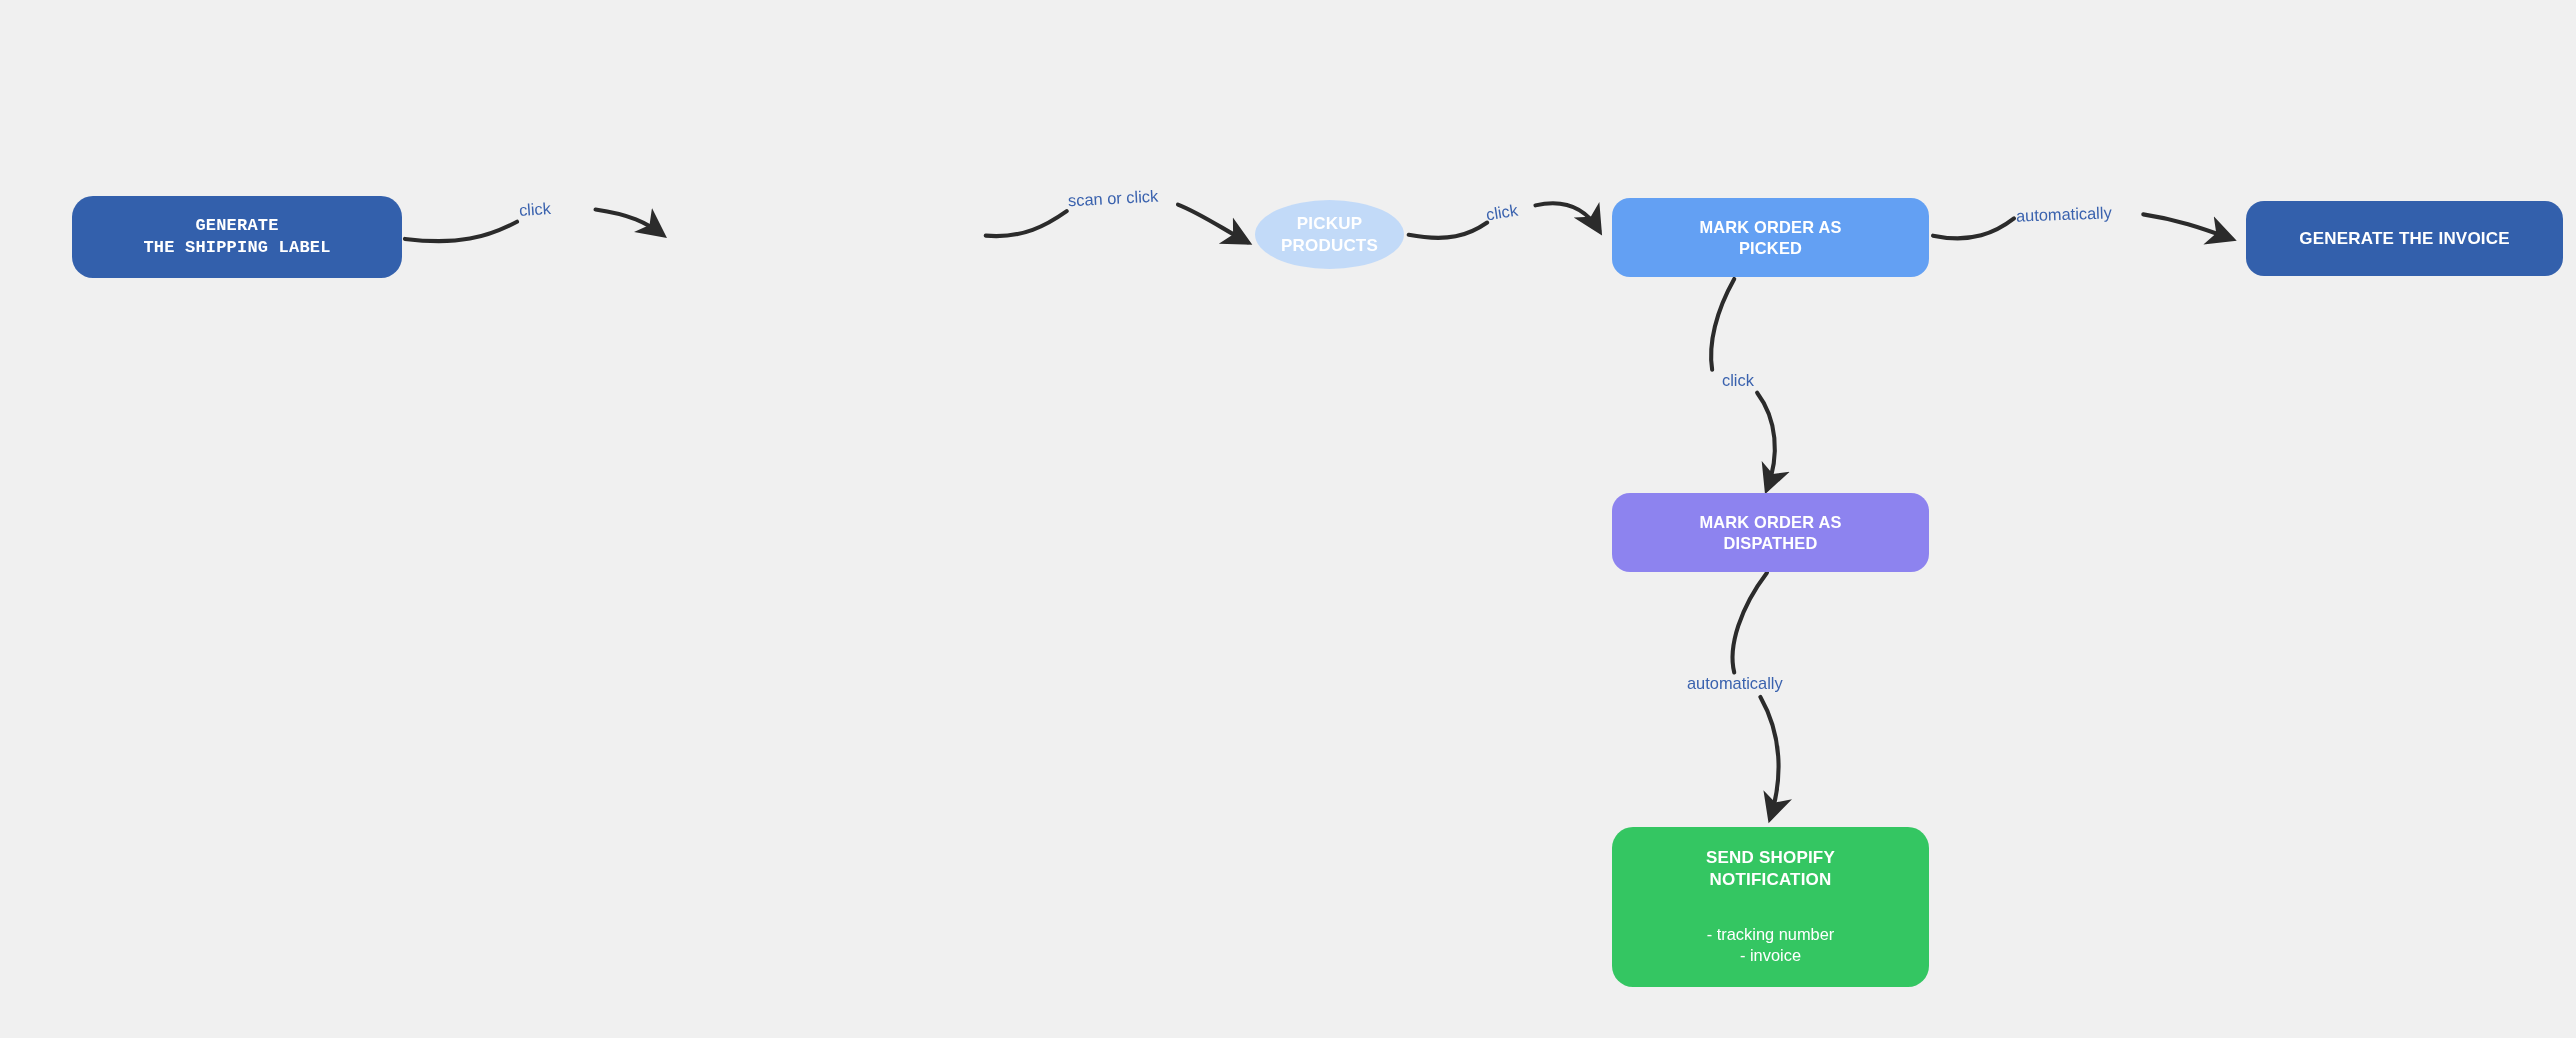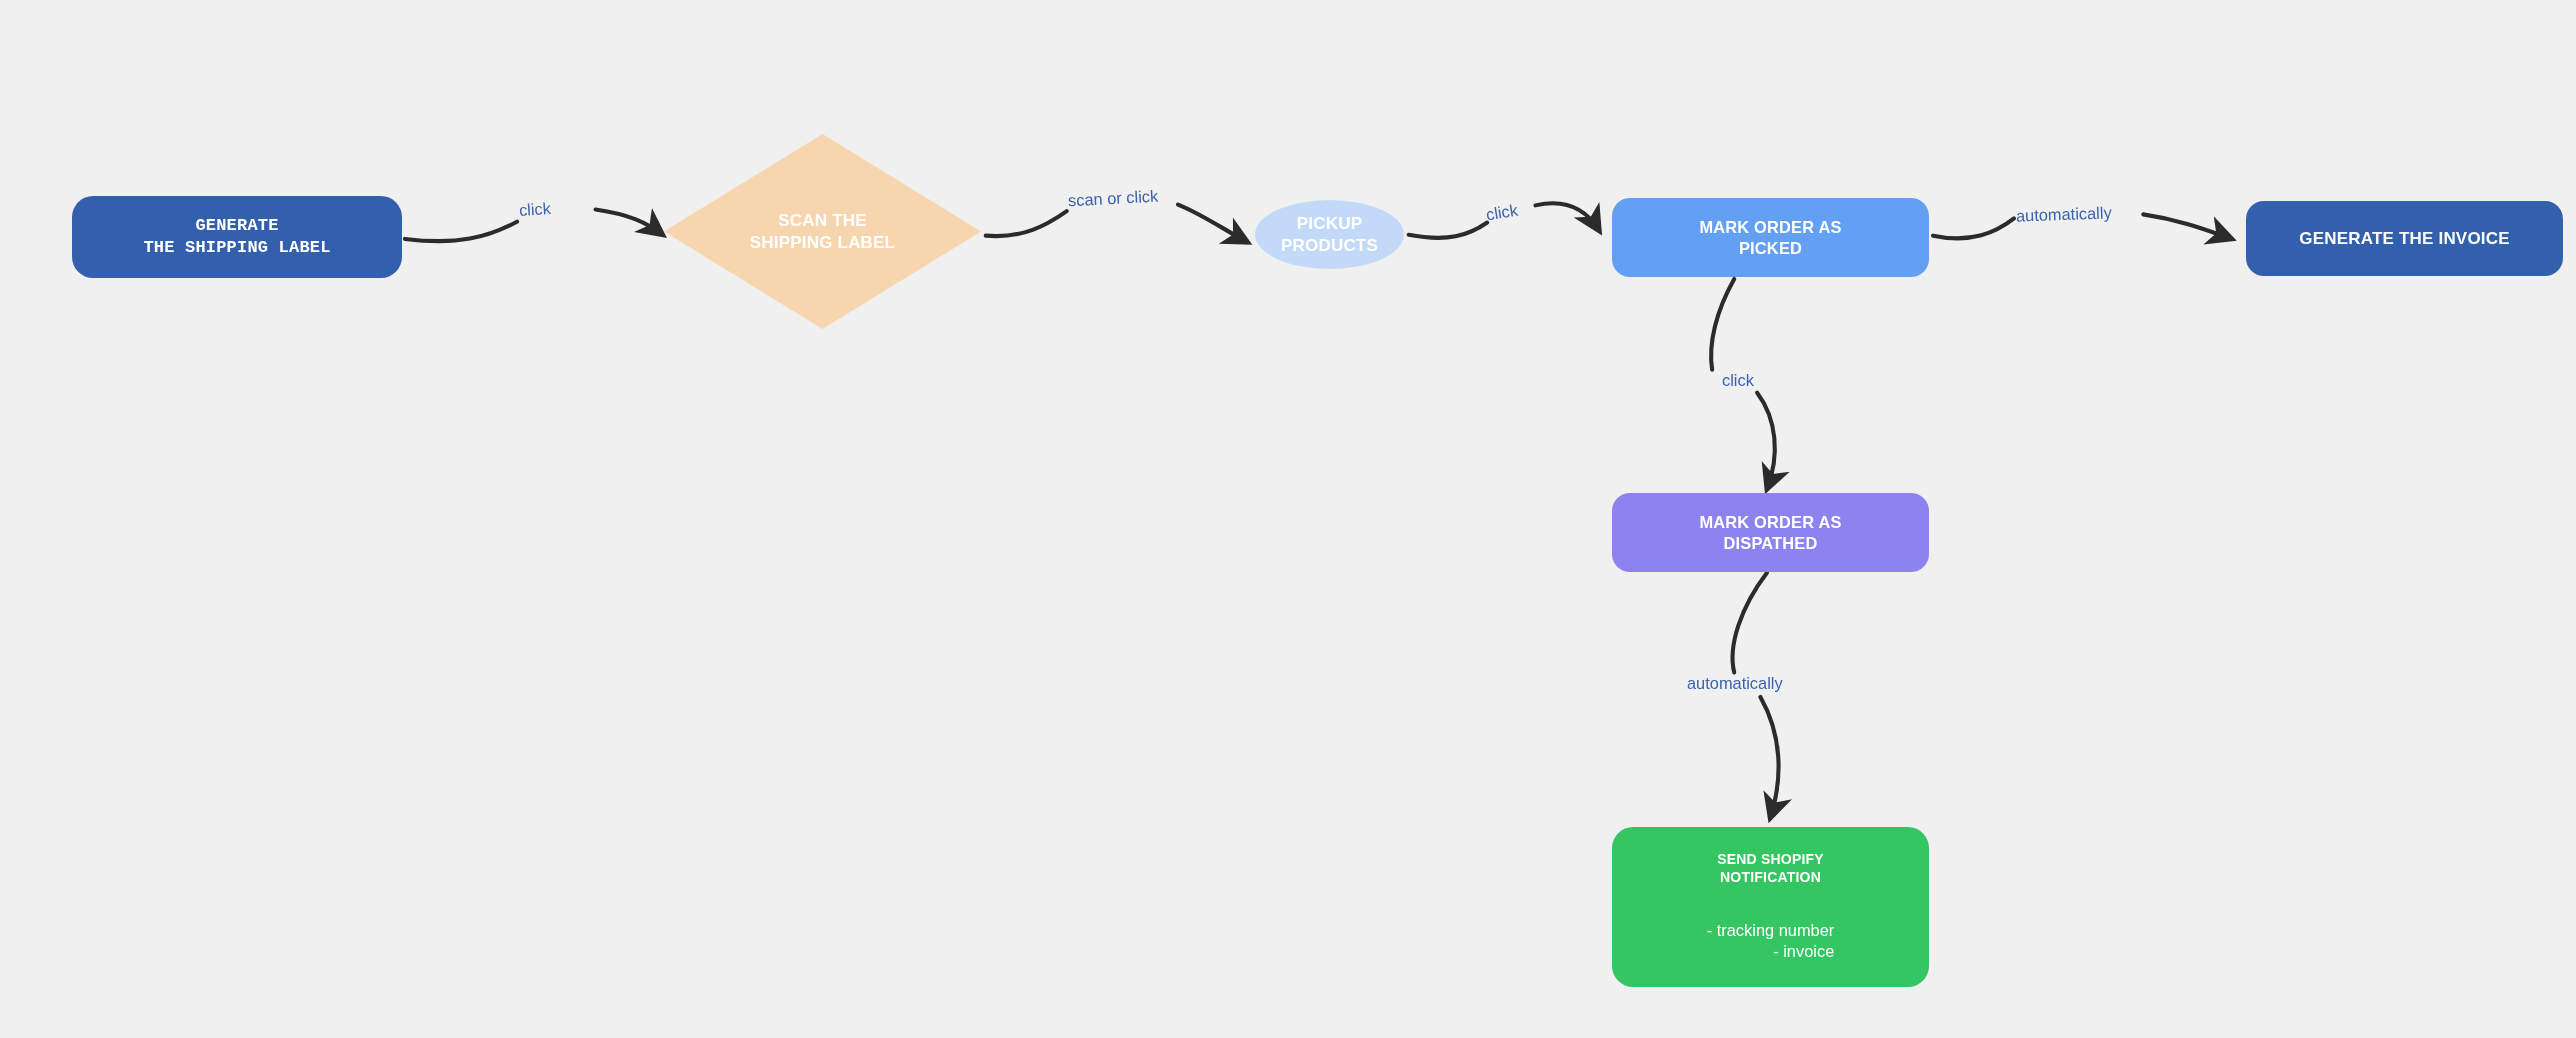--- a/index.html
+++ b/index.html
@@ -98,22 +98,22 @@
     background: #8d83ef;
     border-radius: 18px;
   }
   .n-mark-order-dispatched .node-title { font-size: 16.4px; }
 
   .n-send-shopify-notification {
     left: 1612px; top: 827px; width: 317px; height: 160px;
     background: #34c662;
     border-radius: 21px;
   }
-  .n-send-shopify-notification .node-title { font-size: 14px; }
-  .n-send-shopify-notification .node-sub { font-size: 16.4px; margin-top: 33px; text-align: right; }
+  .n-send-shopify-notification .node-title { font-size: 17px; }
+  .n-send-shopify-notification .node-sub { font-size: 16.4px; margin-top: 33px; }
 
   
   .edge-label {
     position: absolute;
     color: #3a62ae;
     font-size: 16.4px;
     white-space: nowrap;
   }
   .el-click-1 { left: 519px; top: 200px; transform: rotate(-4deg); }
   .el-scan-or-click { left: 1068px; top: 189px; transform: rotate(-3deg); }
@@ -163,25 +163,20 @@
       <path d="M 2160 700 C 2128 742 2112 790 2120 822" fill="none" stroke="#2b2b2b" stroke-width="5" stroke-linecap="round"></path>
       <path d="M 2152 852 C 2178 898 2180 950 2164 1000" fill="none" stroke="#2b2b2b" stroke-width="5" stroke-linecap="round" marker-end="url(#arrow)"></path>
     </g>
   </svg>
 
   <div class="node n-generate-shipping-label">
     <div class="node-title">GENERATE
 THE SHIPPING LABEL</div>
   </div>
 
-  <div class="node n-scan-shipping-label">
-    <div class="diamond-bg"></div>
-    <div class="node-title">SCAN THE
-SHIPPING LABEL</div>
-  </div>
 
   <div class="node n-pickup-products">
     <div class="node-title">PICKUP
 PRODUCTS</div>
   </div>
 
   <div class="node n-mark-order-picked">
     <div class="node-title">MARK ORDER AS
 PICKED</div>
   </div>

